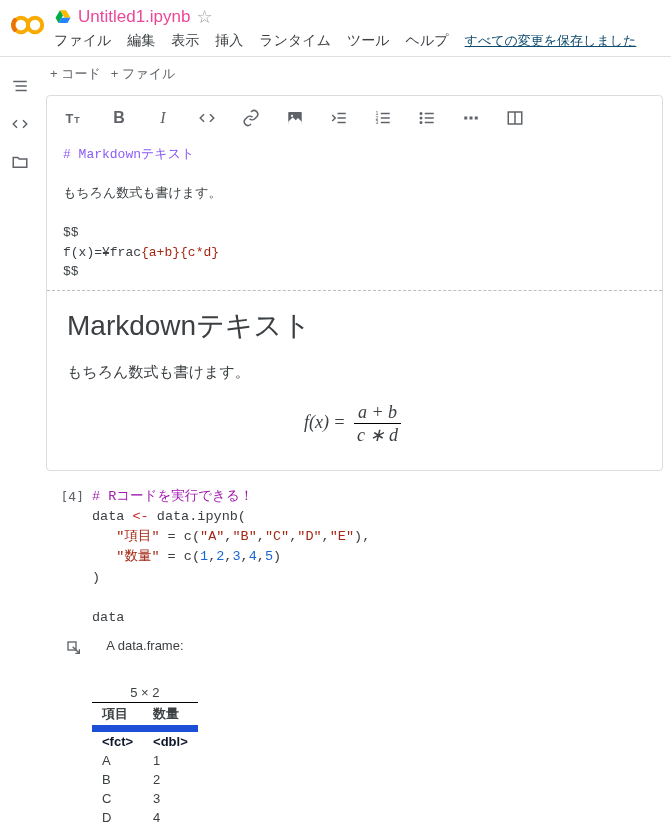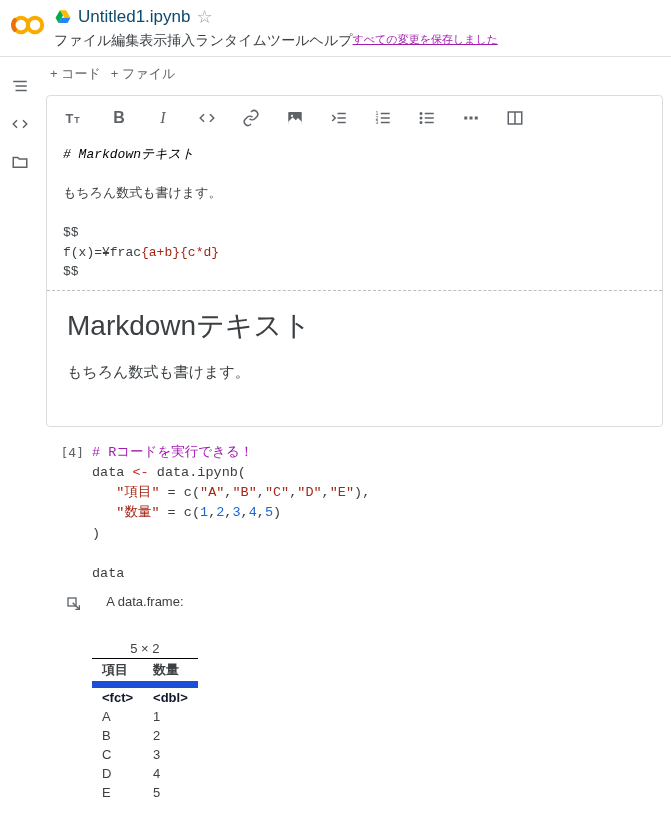--- a/index.html
+++ b/index.html
@@ -5,25 +5,25 @@
     * { box-sizing: border-box; margin: 0; padding: 0; }
     body { font-family: Arial, "Hiragino Kaku Gothic Pro", "ヒラギノ角ゴ Pro W3", Meiryo, sans-serif; font-size: 13px; color: #3c4043; background: #fff; width: 671px; }
     
     
     .header { display: flex; align-items: flex-start; padding: 6px 10px 2px 10px; }
     .logo { width: 36px; height: 36px; margin-right: 8px; display: flex; align-items: center; justify-content: center; }
     .logo svg { width: 100%; height: 100%; }
     .header-main { flex: 1; }
     .title-row { display: flex; align-items: center; gap: 6px; margin-bottom: 4px; }
     .drive-icon { width: 18px; height: 18px; display: flex; align-items: center; justify-content: center; }
-    .title { font-size: 17px; color: #0c4a6e; }
+    .title { font-size: 17px; color: #ec4899; }
     .star-icon { color: #9aa0a6; font-size: 18px; }
-    .menu-row { display: flex; font-size: 14px; color: #3c4043; padding-bottom: 4px; }
+    .menu-row { display: flex; gap: 16px; font-size: 14px; color: #3c4043; padding-bottom: 4px; }
     .menu-item { cursor: pointer; }
-    .save-status { color: #a21caf; text-decoration: underline; font-size: 11px; }
+    .save-status { color: #0c4a6e; text-decoration: underline; font-size: 13px; }
     
     .divider { border-bottom: 1px solid #e0e0e0; }
     
     
     .main-area { display: flex; }
     .left-sidebar { width: 40px; display: flex; flex-direction: column; align-items: center; gap: 20px; padding-top: 20px; }
     .sidebar-icon { color: #5f6368; font-size: 18px; cursor: pointer; }
     
     .content { flex: 1; padding: 4px 0 0 6px; }
     
@@ -31,21 +31,21 @@
     .add-bar { display: flex; gap: 10px; padding: 4px 4px 12px 4px; text-align: center; }
     .add-btn { color: #5f6368; font-size: 13px; cursor: pointer; }
     
     
     .md-cell { border: 1px solid #dadce0; border-radius: 4px; margin: 0 8px 16px 0; }
     .md-toolbar { display: flex; gap: 20px; padding: 10px 16px; border-bottom: 1px dashed transparent; }
     .md-tool { color: #5f6368; width: 24px; height: 24px; display: flex; align-items: center; justify-content: center; cursor: pointer; }
     .md-tool.bold { font-weight: bold; font-size: 16px; }
     .md-tool.italic { font-style: italic; font-family: serif; font-size: 16px; }
     .md-editor { padding: 4px 16px 8px 16px; font-family: "Courier New", monospace; font-size: 13px; line-height: 1.5; border-bottom: 1px dashed #bdbdbd; }
-    .md-h { color: #000000; font-style: italic; }
+    .md-h { color: #8b5cf6; }
     .md-brace { color: #a52714; }
     .md-preview { padding: 16px 20px 24px 20px; }
     .md-preview h1 { font-size: 28px; font-weight: normal; margin-bottom: 18px; font-family: Arial, sans-serif; }
     .md-preview p { font-size: 15px; margin-bottom: 20px; }
     .md-formula { text-align: center; font-family: "Times New Roman", serif; font-size: 18px; }
     .frac { display: inline-flex; flex-direction: column; align-items: center; vertical-align: middle; margin: 0 3px; }
     .frac .num { border-bottom: 1px solid #000; padding: 0 4px; }
     .frac .den { padding: 0 4px; }
     
     
@@ -215,20 +215,27 @@
 <br>
 <span>もちろん数式も書けます。</span><br>
 <br>
 <span>$$</span><br>
 <span>f(x)=¥frac</span><span class="md-brace">{a+b}</span><span class="md-brace">{c*d}</span><br>
 <span>$$</span>
       </div>
       <div class="md-preview">
         <h1>Markdownテキスト</h1>
         <p>もちろん数式も書けます。</p>
+        <div class="md-formula">
+          <i><span>f(x) = </span></i>
+          <span class="frac">
+            <span class="num"><i>a + b</i></span>
+            <span class="den"><i>c ∗ d</i></span>
+          </span>
+        </div>
       </div>
     </div>
 
     <div class="code-cell">
       <div class="cell-prompt">[4]</div>
       <div class="cell-body">
         <div class="code-block"><span class="c-comment"># Rコードを実行できる！</span>
 <span>data </span><span class="c-op">&lt;-</span><span> data.ipynb(</span>
 <span>   </span><span class="c-str">"項目"</span><span> = c(</span><span class="c-str">"A"</span>,<span class="c-str">"B"</span>,<span class="c-str">"C"</span>,<span class="c-str">"D"</span>,<span class="c-str">"E"</span><span>),</span>
 <span>   </span><span class="c-str">"数量"</span><span> = c(</span><span class="c-num">1</span>,<span class="c-num">2</span>,<span class="c-num">3</span>,<span class="c-num">4</span>,<span class="c-num">5</span><span>)</span>

